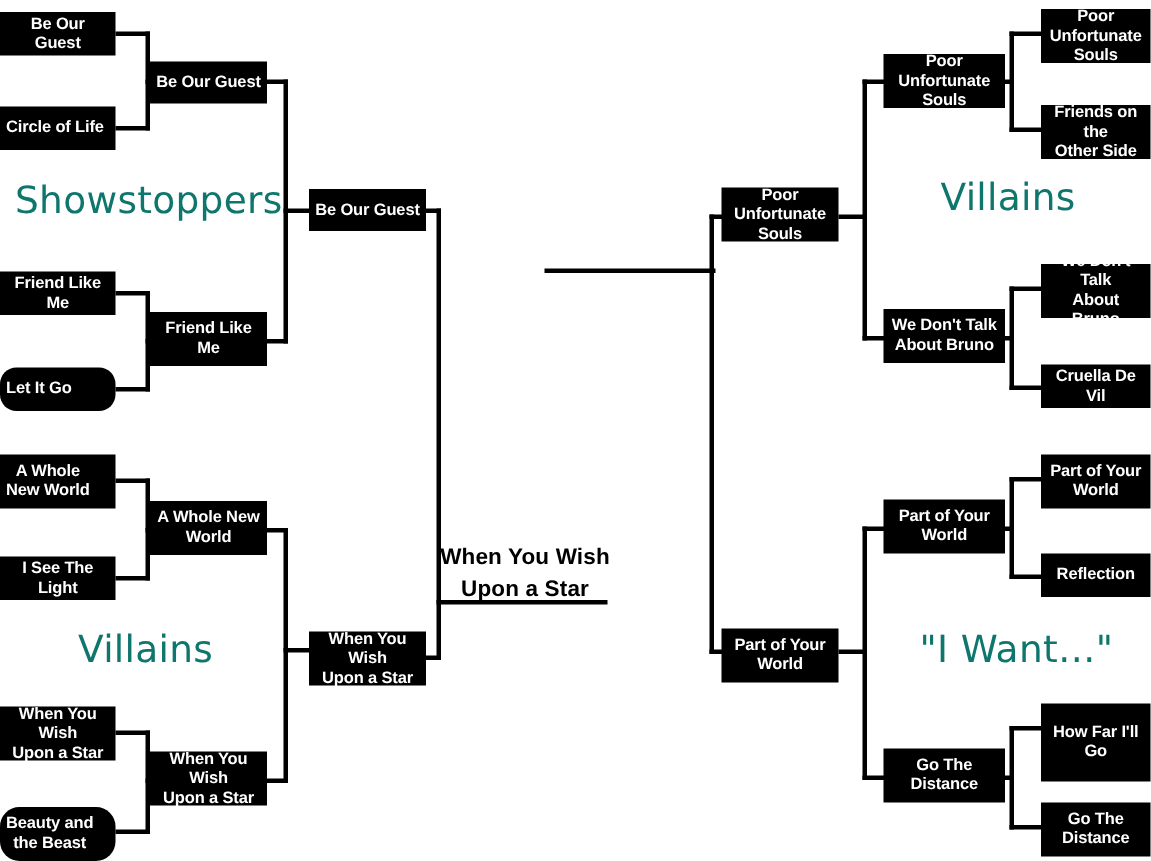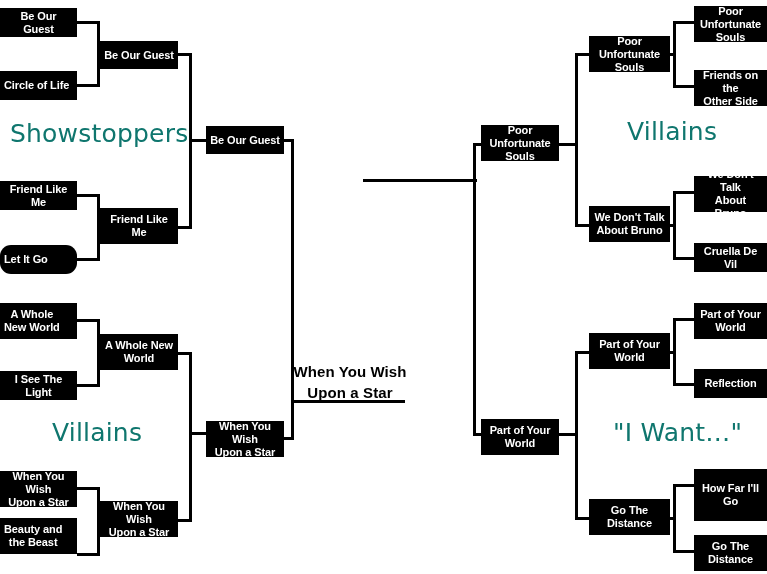--- a/index.html
+++ b/index.html
@@ -91,21 +91,21 @@
   <div class="ln v" style="left:189px;top:53px;height:176px;"></div>
   <div class="ln h" style="left:189px;top:139px;width:20px;"></div>
 
   <div class="box r3" style="left: 206px; top: 126px; width: 78px; height: 28px; white-space: pre-line;">Be Our Guest</div>
 
   <div class="box r1 left-edge" style="left: 0px; top: 303px; width: 77px; height: 36px; white-space: pre-line;">A Whole
 New World</div>
   <div class="box r1 left-edge" style="left: 0px; top: 371px; width: 77px; height: 29px; white-space: pre-line;">I See The Light</div>
   <div class="box r1 left-edge" style="left: 0px; top: 471px; width: 77px; height: 36px; white-space: pre-line;">When You Wish
 Upon a Star</div>
-  <div class="box r1 left-edge" style="left: 0px; top: 518px; width: 77px; height: 36px; white-space: pre-line;">Beauty and
+  <div class="box r1 left-edge" style="left: 0px; top: 538px; width: 77px; height: 36px; white-space: pre-line; border-radius: 13px;">Beauty and
 the Beast</div>
 
   <div class="ln h" style="left:77px;top:319px;width:23px;"></div>
   <div class="ln h" style="left:77px;top:384px;width:23px;"></div>
   <div class="ln v" style="left:97px;top:319px;height:68px;"></div>
   <div class="ln h" style="left:97px;top:352px;width:6px;"></div>
 
   <div class="ln h" style="left:77px;top:487px;width:23px;"></div>
   <div class="ln h" style="left:77px;top:553px;width:23px;"></div>
   <div class="ln v" style="left:97px;top:487px;height:69px;"></div>

